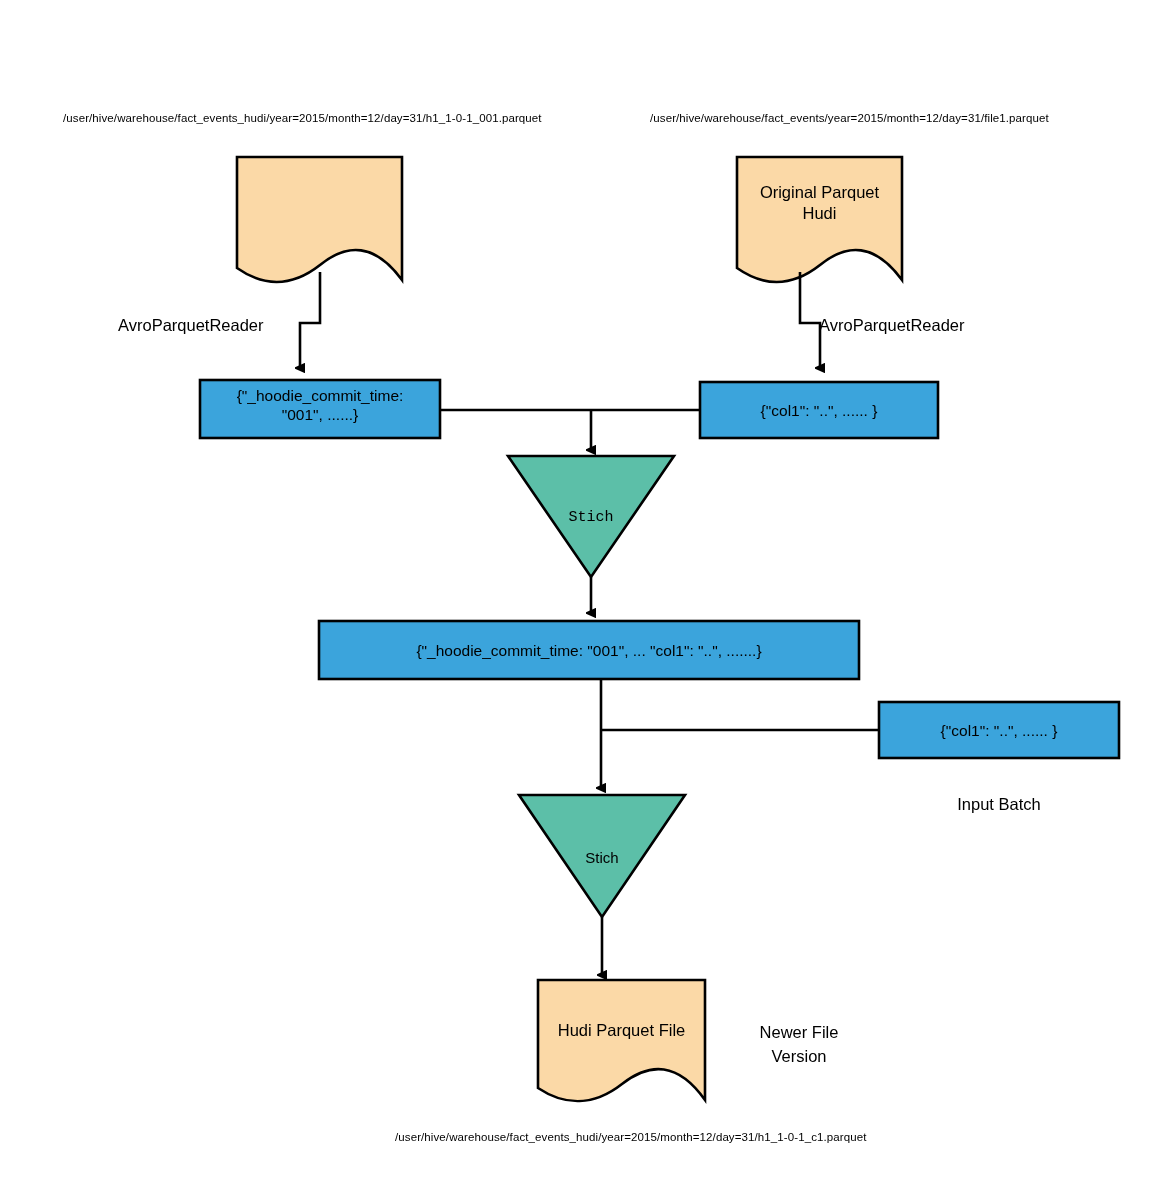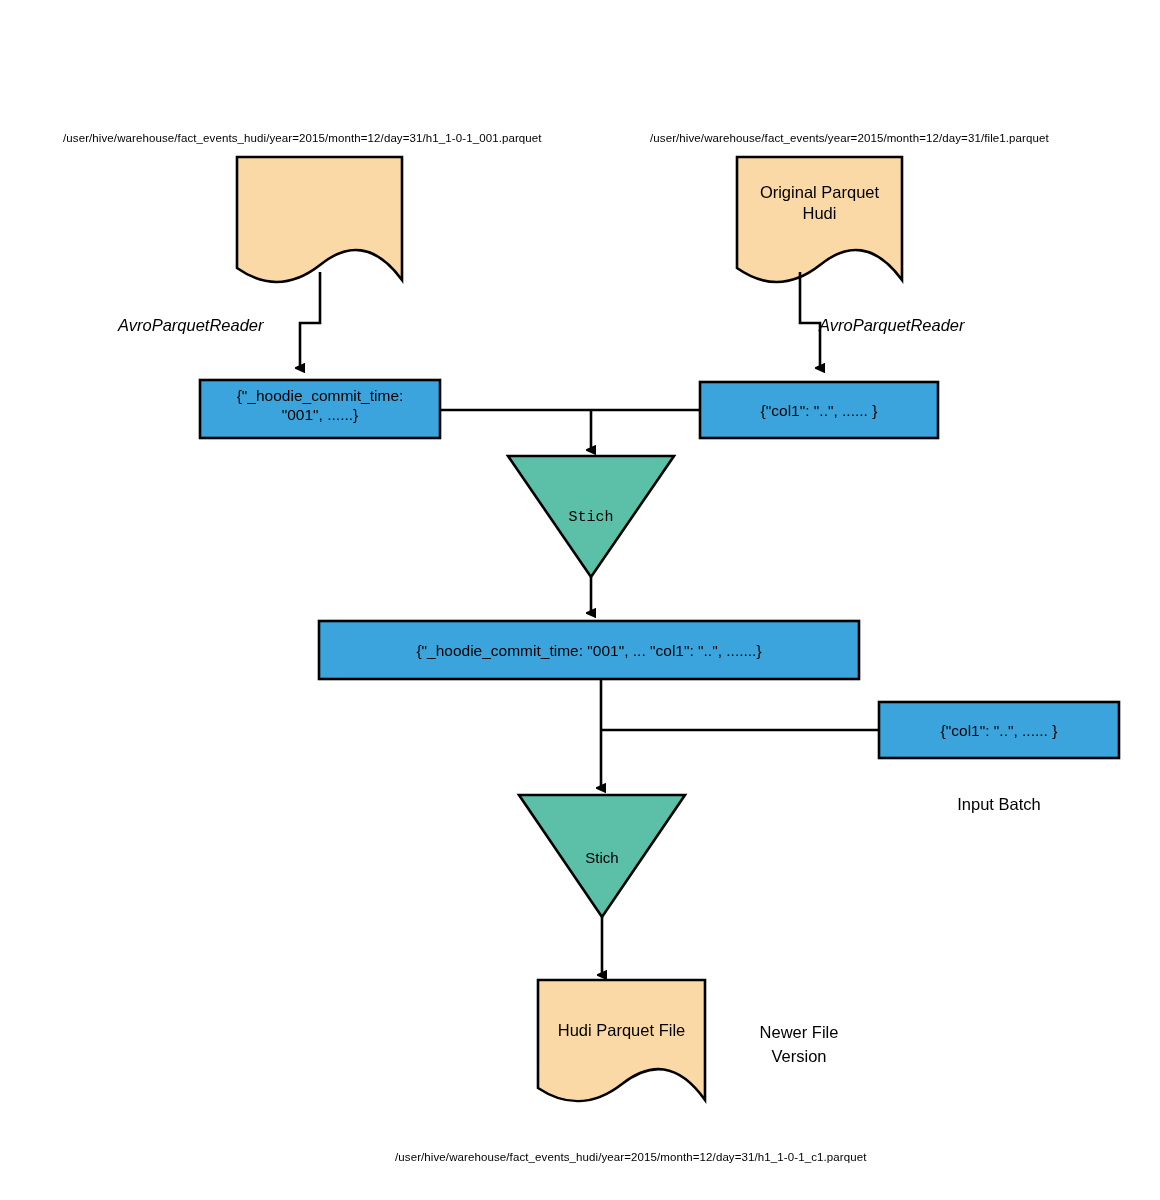--- a/index.html
+++ b/index.html
@@ -29,33 +29,31 @@
   }
   .lbl {
     position: absolute;
     white-space: pre;
     line-height: 1.25;
     color: #000000;
   }
   .path-label {
     font-size: 11.5px;
     letter-spacing: 0.1px;
-    margin-top: 20px;
   }
   .shape-label {
     font-size: 16.5px;
     text-align: center;
   }
   .box-label {
     font-size: 15.5px;
     text-align: center;
   }
   .edge-label {
     font-size: 16.5px;
-    font-style: italic;
   }
   .note-label {
     font-size: 16.5px;
     text-align: center;
     line-height: 1.45;
   }
   .tri-label {
     font-size: 15px;
     text-align: center;
   }

